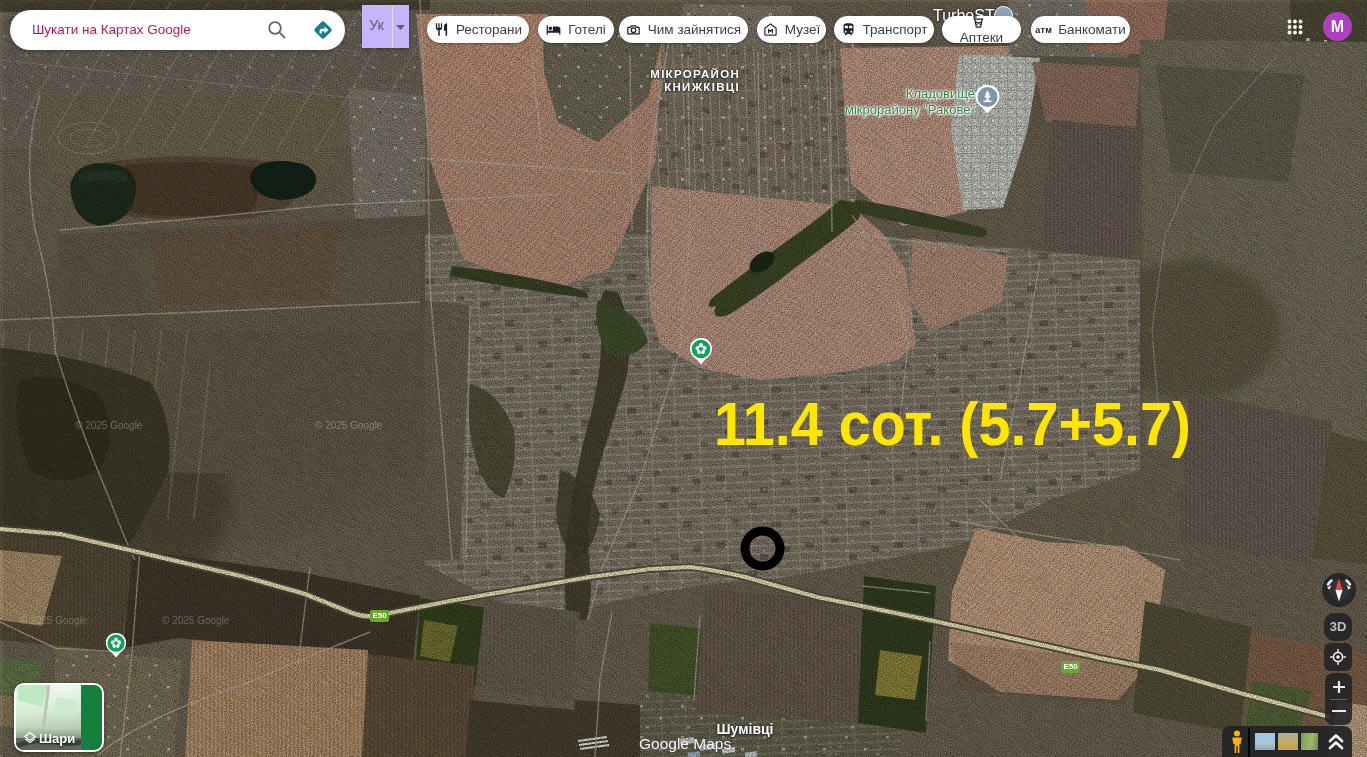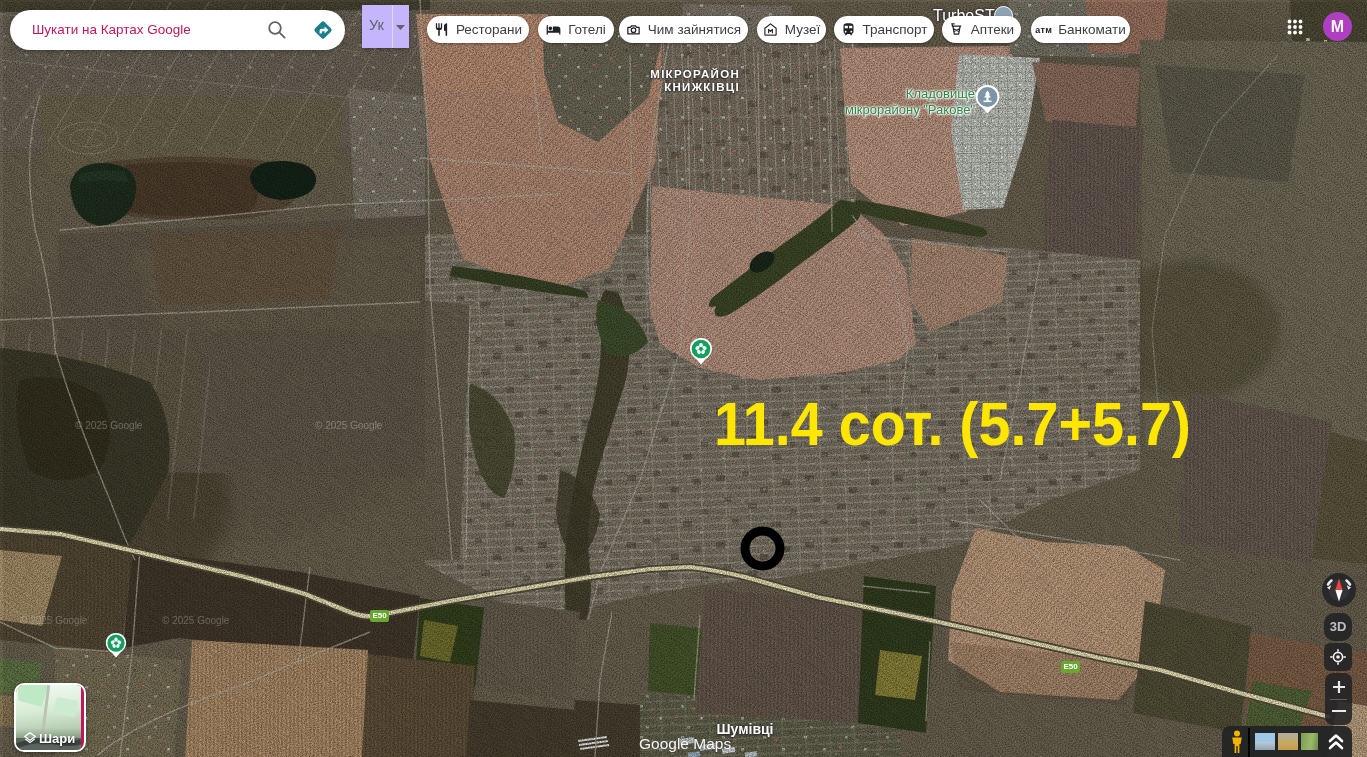--- a/index.html
+++ b/index.html
@@ -418,21 +418,21 @@
   <span>Музеї</span>
 </div>
 
 <div class="chip" style="left:834px;width:100px;">
   <svg class="cic" width="15" height="15" viewBox="0 0 24 24" fill="#202124">
       <path d="M12 2c-4.42 0-8 .5-8 4v9.5C4 17.43 5.57 19 7.5 19L6 20.5v.5h2.23l2-2H14l2 2h2v-.5L16.5 19c1.93 0 3.5-1.57 3.5-3.5V6c0-3.5-3.58-4-8-4zM7.5 17c-.83 0-1.5-.67-1.5-1.5S6.67 14 7.5 14s1.5.67 1.5 1.5S8.33 17 7.5 17zm3.5-7H6V6h5v4zm2 0V6h5v4h-5zm3.5 7c-.83 0-1.5-.67-1.5-1.5s.67-1.5 1.5-1.5 1.5.67 1.5 1.5-.67 1.5-1.5 1.5z"></path>
     </svg>
   <span>Транспорт</span>
 </div>
 
-<div class="chip" style="left:942px;width:79px;">
+<div class="chip" style="left:942px;width:79px;flex-direction:column;">
   <svg class="cic" width="15" height="15" viewBox="0 0 24 24" fill="none" stroke="#202124" stroke-width="1.9">
       <path d="M4.5 6.5 H19.5 M6 6.5 L4.5 3 H9 M6.2 6.5 L8.5 19.5 H15.5 L17.8 6.5 M7 11 L17 15.5 M17 11 L7 15.5" stroke-linejoin="round"></path>
     </svg>
   <span>Аптеки</span>
 </div>
 
 <div class="chip" style="left:1031px;width:99px;">
   <span style="font-size:9px;font-weight:bold;color:#202124;letter-spacing:0.3px;margin-right:6px;">атм</span>
   <span>Банкомати</span>
 </div>
@@ -496,21 +496,21 @@
   <div class="abs" style="left:33px;top:7px;width:20px;height:17px;background:linear-gradient(#9fc7e8 55%,#b9c8ce 55%,#8fa6b4);"></div>
   <div class="abs" style="left:56px;top:7px;width:20px;height:17px;background:linear-gradient(#b4ad93 20%,#c9a85c 60%,#c19b55);"></div>
   <div class="abs" style="left:79px;top:7px;width:17px;height:17px;background:linear-gradient(100deg,#7d9a55,#9ab96a 60%,#6d8a4a);"></div>
 
   <svg class="abs" style="left:105px;top:6px;" width="18" height="19" viewBox="0 0 18 19" fill="none" stroke="#fff" stroke-width="2.6" stroke-linecap="round" stroke-linejoin="round">
       <path d="M3 9 L9 3.5 L15 9"></path>
       <path d="M3 16 L9 10.5 L15 16"></path>
     </svg>
 </div>
 
-<div class="abs" style="left:14px;top:683px;width:72px;height:69px;border-radius:10px;background:#be185d;border:2px solid #fff;box-sizing:border-box;overflow:hidden;box-shadow:0 1px 4px rgba(0,0,0,0.4);">
+<div class="abs" style="left:14px;top:683px;width:90px;height:69px;border-radius:10px;background:#15803d;border:2px solid #fff;box-sizing:border-box;overflow:hidden;box-shadow:0 1px 4px rgba(0,0,0,0.4);">
   <div class="abs" style="left:0;top:0;width:65px;height:65px;background:linear-gradient(175deg,#f2faf2 0%,#d8ecd6 40%,#a3bb9e 85%,#8aa286 100%);"></div>
   <div class="abs" style="left:2px;top:0px;width:30px;height:22px;background:#bfe8c5;clip-path:polygon(0 0,100% 0,80% 100%,0 70%);"></div>
   <div class="abs" style="left:36px;top:12px;width:26px;height:20px;background:#cdeccf;clip-path:polygon(20% 0,100% 20%,85% 100%,0 80%);"></div>
   <div class="abs" style="left:28px;top:0;width:3px;height:52px;background:#b9c5b4;transform:rotate(7deg);"></div>
   <div class="abs" style="left:0;bottom:0;width:65px;height:22px;background:linear-gradient(rgba(60,70,60,0),rgba(45,55,48,0.55));"></div>
   <div class="abs" style="left:0px;bottom:0px;width:65px;height:12px;background:#5a655c;border-radius:0 0 8px 8px;"></div>
   <svg class="abs" style="left:0;bottom:0;" width="65" height="14" viewBox="0 0 65 14">
       <path d="M0 10 Q20 2 40 6 Q55 9 65 6" fill="none" stroke="#39423c" stroke-width="5"></path>
     </svg>
 

